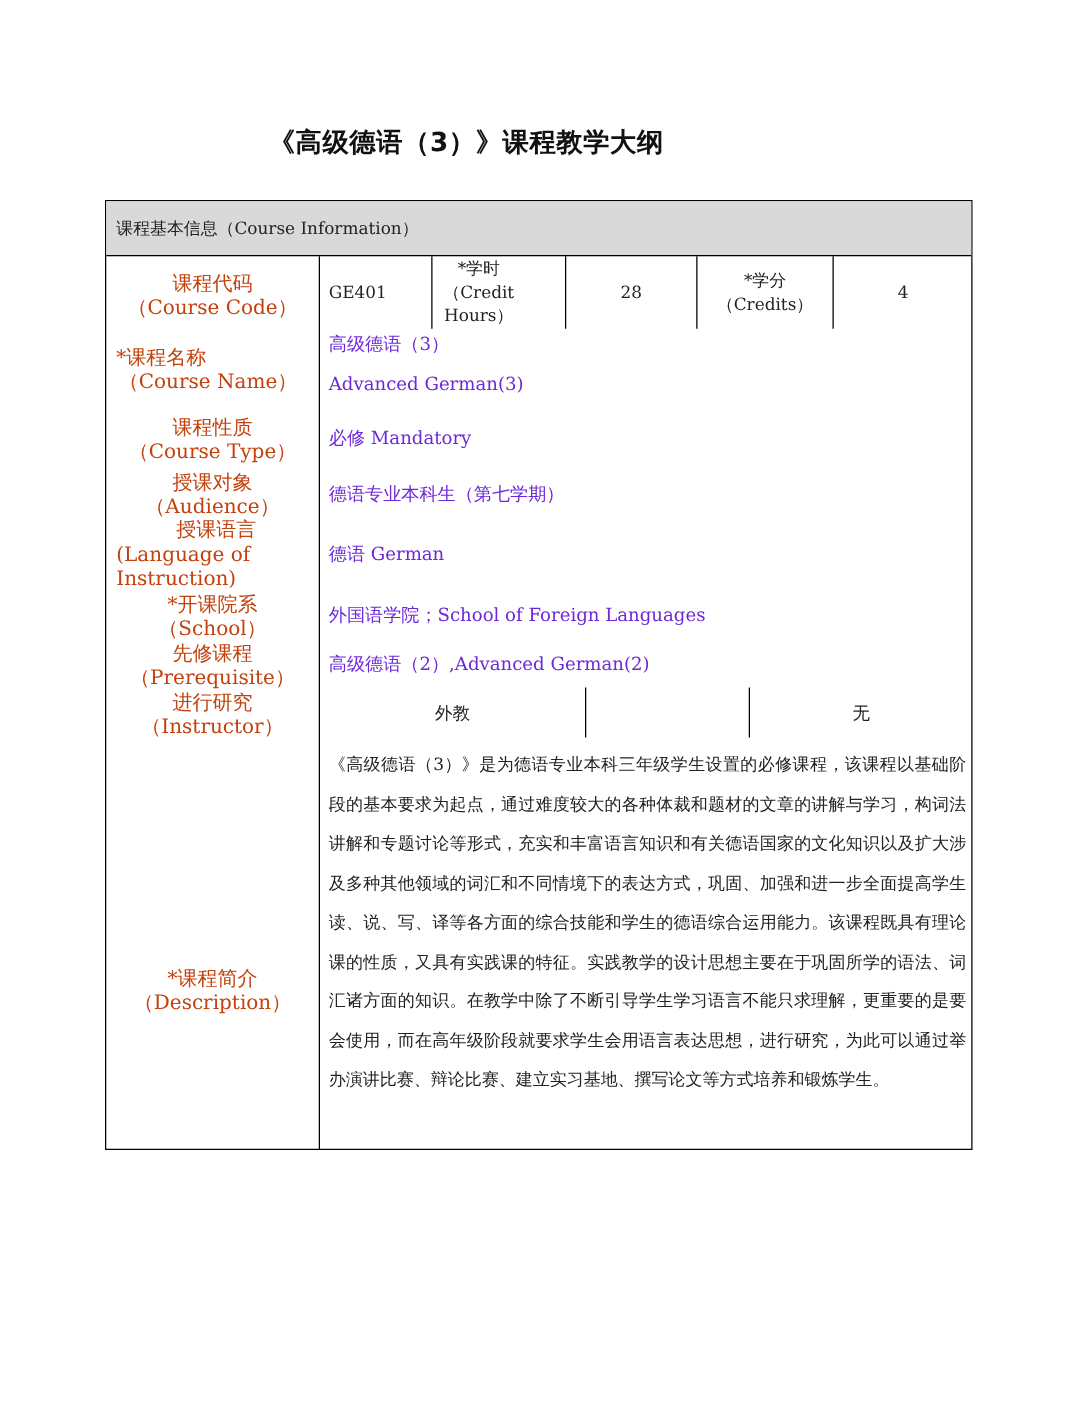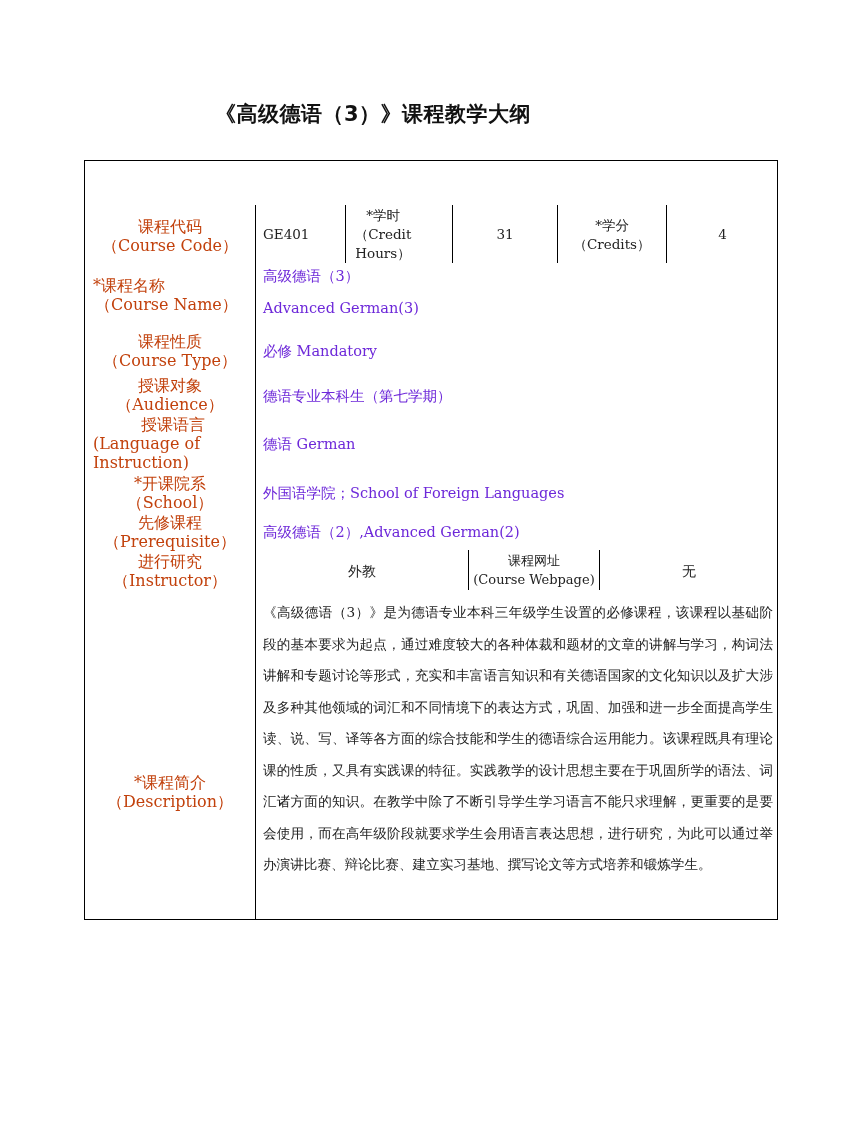--- a/index.html
+++ b/index.html
@@ -34,36 +34,37 @@
     position: absolute; left: 178px; top: 436px; width: 510px;
     font-size: 13.6px; line-height: 31.5px; color: #222; text-align: justify;
   }
 </style>
 </head>
 <body>
 
 <div class="title">《高级德语（3）》课程教学大纲</div>
 
 <div class="frame">
+  <div class="header">课程基本信息（Course Information）</div>
 
   <div class="vline" style="left:170px; top:44px; height:715px;"></div>
 
   <div class="label" style="top:56px;">
     <div>课程代码</div>
     <div>（Course Code）</div>
   </div>
   <div class="cell" style="left:178px; top:64px;">GE401</div>
   <div class="vline" style="left:260px; top:44px; height:58px;"></div>
   <div class="cell center" style="left:245px; top:45px; width:106px;">
     <div>*学时</div>
     <div>（Credit</div>
     <div>Hours）</div>
   </div>
   <div class="vline" style="left:367px; top:44px; height:58px;"></div>
-  <div class="cell center" style="left:368px; top:64px; width:104px;">31</div>
+  <div class="cell center" style="left:368px; top:64px; width:104px;">28</div>
   <div class="vline" style="left:472px; top:44px; height:58px;"></div>
   <div class="cell center" style="left:473px; top:55px; width:108px;">
     <div>*学分</div>
     <div>（Credits）</div>
   </div>
   <div class="vline" style="left:581px; top:44px; height:58px;"></div>
   <div class="cell center" style="left:582px; top:64px; width:111px;">4</div>
 
   <div class="label" style="top:115px; text-align:left; padding-left:8px; box-sizing:border-box;">
     <div>*课程名称</div>
@@ -102,24 +103,20 @@
     <div>（Prerequisite）</div>
   </div>
   <div class="value" style="top:361px;">高级德语（2）,Advanced German(2)</div>
 
   <div class="label" style="top:391px;">
     <div>进行研究</div>
     <div>（Instructor）</div>
   </div>
   <div class="cell center" style="left:171px; top:401px; width:212px; font-size:14px;">外教</div>
   <div class="vline" style="left:383px; top:389px; height:40px;"></div>
-  <div class="cell center" style="left:384px; top:390px; width:130px; font-size:13px;">
-    <div>课程网址</div>
-    <div>(Course Webpage)</div>
-  </div>
   <div class="vline" style="left:514px; top:389px; height:40px;"></div>
   <div class="cell center" style="left:515px; top:401px; width:178px; font-size:14px;">无</div>
 
   <div class="label" style="top:612px;">
     <div>*课程简介</div>
     <div>（Description）</div>
   </div>
   <div class="desc">《高级德语（3）》是为德语专业本科三年级学生设置的必修课程，该课程以基础阶段的基本要求为起点，通过难度较大的各种体裁和题材的文章的讲解与学习，构词法讲解和专题讨论等形式，充实和丰富语言知识和有关德语国家的文化知识以及扩大涉及多种其他领域的词汇和不同情境下的表达方式，巩固、加强和进一步全面提高学生读、说、写、译等各方面的综合技能和学生的德语综合运用能力。该课程既具有理论课的性质，又具有实践课的特征。实践教学的设计思想主要在于巩固所学的语法、词汇诸方面的知识。在教学中除了不断引导学生学习语言不能只求理解，更重要的是要会使用，而在高年级阶段就要求学生会用语言表达思想，进行研究，为此可以通过举办演讲比赛、辩论比赛、建立实习基地、撰写论文等方式培养和锻炼学生。</div>
 </div>
 

